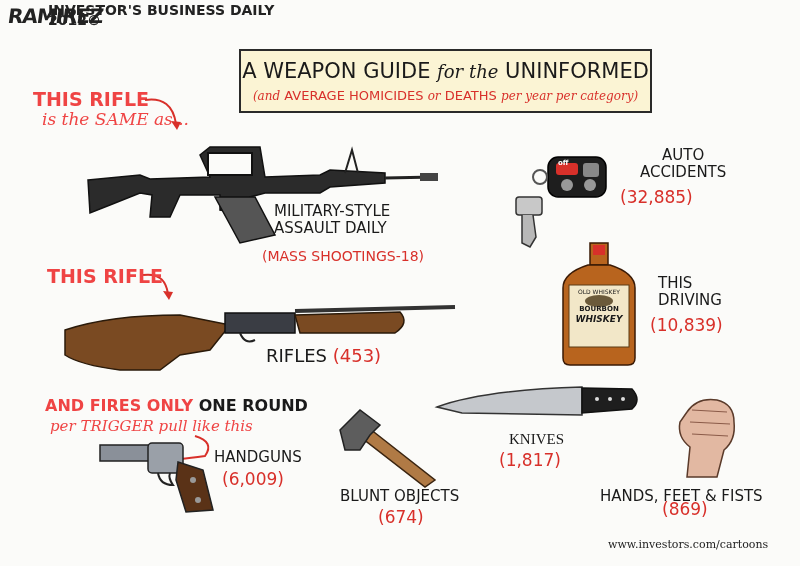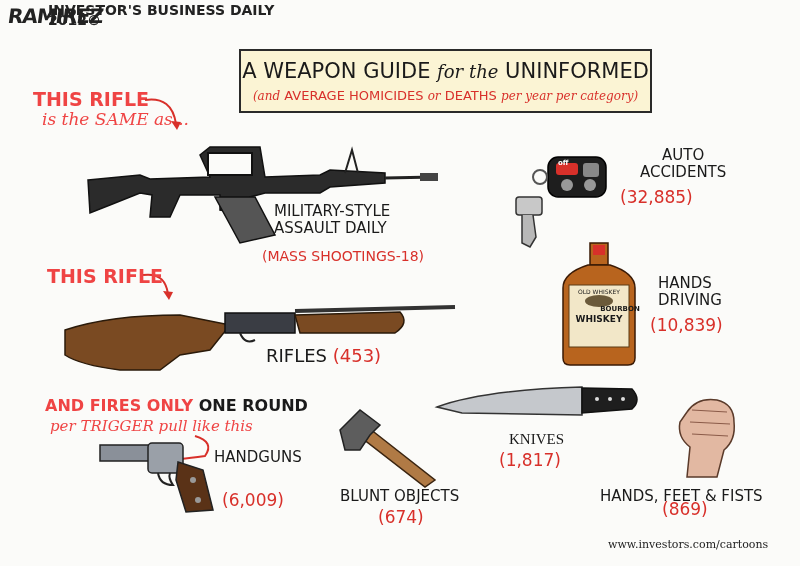--- a/index.html
+++ b/index.html
@@ -115,21 +115,21 @@
 
 <svg style="left:98px;top:440px;width:120px;height:80px;">
   <rect x="2" y="5" width="55" height="16" fill="#8a9099" stroke="#222" stroke-width="1.5"></rect>
   <rect x="50" y="3" width="35" height="30" rx="4" fill="#9aa0a8" stroke="#222" stroke-width="1.5"></rect>
   <path d="M60 33 Q62 45 75 45 Q70 38 72 33" stroke="#222" stroke-width="2" fill="none"></path>
   <path d="M80 22 L105 30 L115 70 L88 72 L78 40 Z" fill="#5a3217" stroke="#222" stroke-width="1.5"></path>
   <circle cx="95" cy="40" r="3" fill="#999"></circle>
   <circle cx="100" cy="60" r="3" fill="#999"></circle>
 </svg>
 <div class="abs ink caption-lg" style="left:214px;top:449px;">HANDGUNS</div>
-<div class="abs red num" style="left:222px;top:490px;">(6,009)</div>
+<div class="abs red num" style="left:222px;top:469px;">(6,009)</div>
 
 
 <svg style="left:330px;top:405px;width:110px;height:80px;">
   <path d="M35 20 L105 75 L95 82 L28 30 Z" fill="#b07a45" stroke="#3a2410" stroke-width="1.5"></path>
   <path d="M10 25 L30 5 L50 20 L40 30 L30 45 L15 45 Z" fill="#5d5d5d" stroke="#222" stroke-width="1.5"></path>
 </svg>
 <div class="abs ink caption-lg" style="left:340px;top:488px;">BLUNT OBJECTS</div>
 <div class="abs red num" style="left:378px;top:507px;">(674)</div>
 
 
@@ -172,24 +172,24 @@
 
 
 <svg style="left:560px;top:243px;width:80px;height:125px;">
   <rect x="30" y="0" width="18" height="22" fill="#b8641e" stroke="#3a1a05" stroke-width="1.5"></rect>
   <rect x="33" y="2" width="12" height="10" fill="#d8302a"></rect>
   <path d="M28 22 L50 22 Q75 30 75 45 L75 115 Q75 122 68 122 L10 122 Q3 122 3 115 L3 45 Q3 30 28 22 Z" fill="#b8641e" stroke="#3a1a05" stroke-width="1.5"></path>
   <rect x="9" y="42" width="60" height="62" fill="#f2e7c8" stroke="#5a3a15" stroke-width="1"></rect>
   <ellipse cx="39" cy="58" rx="14" ry="6" fill="#6b5a3a"></ellipse>
 </svg>
 <div class="abs ink" style="left:571px;top:288px;font-size:6px;width:56px;text-align:center;">OLD WHISKEY</div>
-<div class="abs ink" style="left:571px;top:305px;font-size:7px;width:56px;text-align:center;font-weight:bold;padding-left:21px;">BOURBON</div>
-<div class="abs ink" style="left:571px;top:314px;font-size:9px;width:56px;text-align:center;font-weight:bold;">WHISKEY</div>
+<div class="abs ink" style="left:571px;top:305px;font-size:7px;width:56px;text-align:center;font-weight:bold;">BOURBON</div>
+<div class="abs ink" style="left:571px;top:314px;font-size:9px;width:56px;text-align:center;font-weight:bold;font-style:italic;">WHISKEY</div>
 <div class="abs ink caption-lg" style="left:658px;top:275px;">
-  <div>HANDS</div>
+  <div>THIS</div>
   <div>DRIVING</div>
 </div>
 <div class="abs red num" style="left:650px;top:315px;">(10,839)</div>
 
 
 <div class="abs url">www.investors.com/cartoons</div>
 
 
 
 

